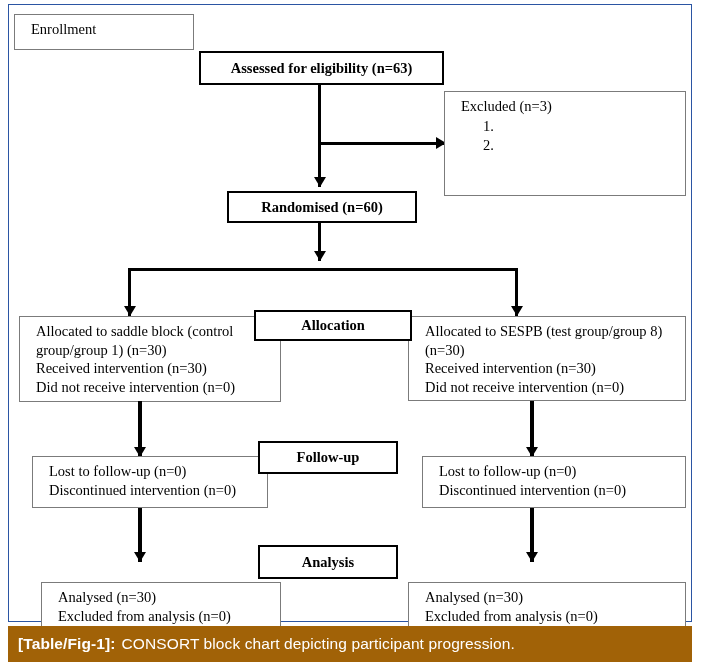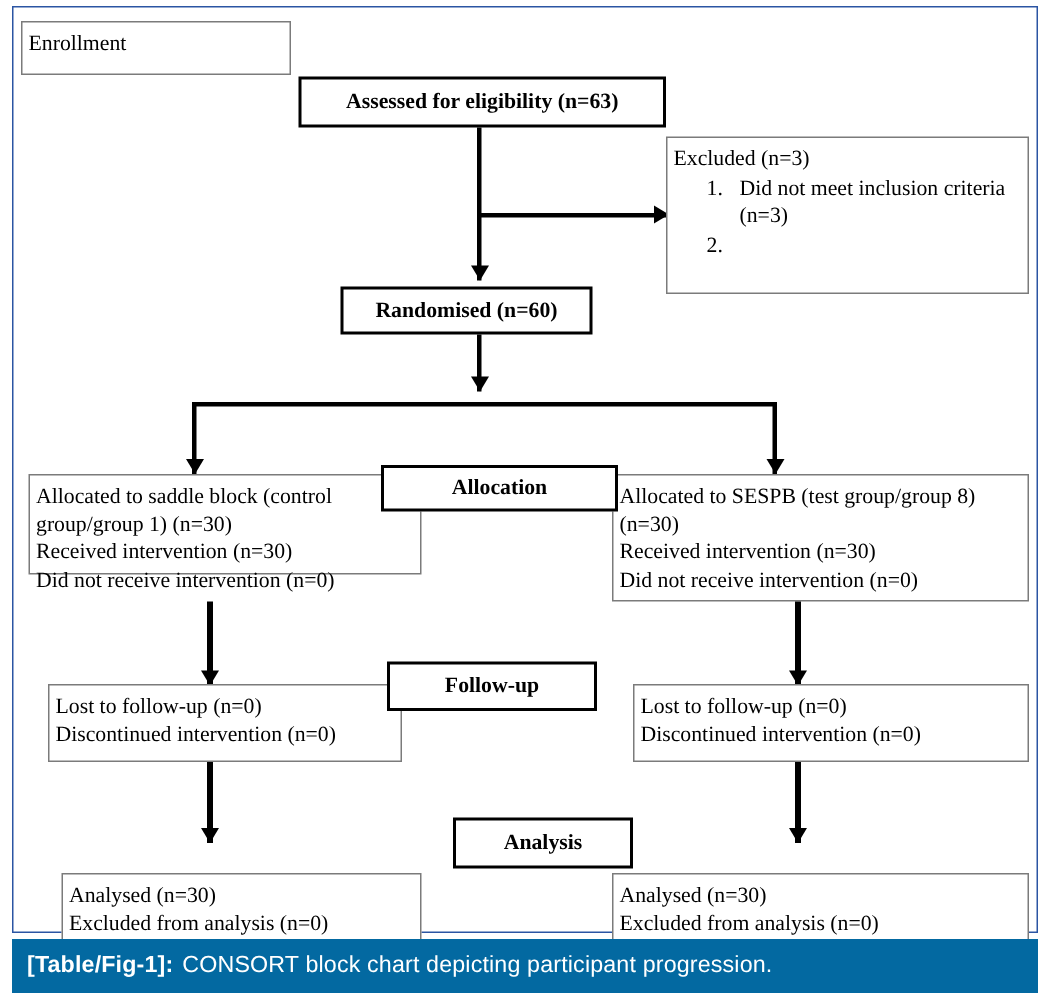--- a/index.html
+++ b/index.html
@@ -41,21 +41,21 @@
     line-height: 1.28;
     color: #000000;
   }
   .box-thin {
     border: 1px solid #7b7b7b;
   }
   .box-thick {
     border: 2px solid #000000;
   }
   .box-pad {
-    padding: 5px 8px 4px 4px;
+    padding: 5px 8px 4px 16px;
   }
   .box-center {
     display: flex;
     align-items: center;
     justify-content: center;
     text-align: center;
   }
   .bold {
     font-weight: bold;
   }
@@ -105,21 +105,21 @@
     flex: 1 1 auto;
   }
 
   
   .caption-bar {
     position: absolute;
     left: 8px;
     top: 626px;
     width: 684px;
     height: 36px;
-    background: #0369a1;
+    background: #a16207;
     color: #ffffff;
     display: flex;
     align-items: center;
     padding-left: 10px;
     box-sizing: border-box;
     font-family: "Liberation Sans", "DejaVu Sans", sans-serif;
     font-size: 15.5px;
     letter-spacing: 0.1px;
   }
   .caption-tag {
@@ -150,44 +150,43 @@
   <div class="arrow-down" style="left:314px; top:177px;"></div>
 
   <div class="line" style="left:318px; top:142px; width:128px; height:3px;"></div>
   <div class="arrow-right" style="left:436px; top:137px;"></div>
 
   <div class="box box-thin box-pad" style="left:444px; top:91px; width:242px; height:105px;">
     <div class="excl-title">Excluded (n=3)</div>
     <ul class="excl-list">
       <li class="excl-item">
         <span class="excl-num">1.</span>
-        <span class="excl-txt">Did not meet inclusion criteria (n=3)</span>
       </li>
       <li class="excl-item">
         <span class="excl-num">2.</span>
       </li>
     </ul>
   </div>
 
-  <div class="box box-thick box-center bold" style="left:227px; top:191px; width:168px; height:32px;">
+  <div class="box box-thick box-center bold" style="left:227px; top:191px; width:190px; height:32px;">
     <span>Randomised (n=60)</span>
   </div>
 
   <div class="line" style="left:318px; top:223px; width:3px; height:38px;"></div>
   <div class="arrow-down" style="left:314px; top:251px;"></div>
 
   <div class="line" style="left:128px; top:268px; width:390px; height:3px;"></div>
 
   <div class="line" style="left:128px; top:268px; width:3px; height:48px;"></div>
   <div class="arrow-down" style="left:124px; top:306px;"></div>
 
   <div class="line" style="left:515px; top:268px; width:3px; height:48px;"></div>
   <div class="arrow-down" style="left:511px; top:306px;"></div>
 
-  <div class="box box-thin box-pad" style="left:19px; top:316px; width:262px; height:67px;">
+  <div class="box box-thin box-pad" style="left:19px; top:316px; width:262px; height:86px;">
     <div>Allocated to saddle block (control group/group 1) (n=30)</div>
     <div>Received intervention (n=30)</div>
     <div>Did not receive intervention (n=0)</div>
   </div>
 
   <div class="box box-thin box-pad" style="left:408px; top:316px; width:278px; height:85px;">
     <div>Allocated to SESPB (test group/group 8) (n=30)</div>
     <div>Received intervention (n=30)</div>
     <div>Did not receive intervention (n=0)</div>
   </div>
@@ -225,21 +224,21 @@
   <div class="box box-thin box-pad" style="left:41px; top:582px; width:240px; height:54px;">
     <div>Analysed (n=30)</div>
     <div>Excluded from analysis (n=0)</div>
   </div>
 
   <div class="box box-thin box-pad" style="left:408px; top:582px; width:278px; height:54px;">
     <div>Analysed (n=30)</div>
     <div>Excluded from analysis (n=0)</div>
   </div>
 
-  <div class="box box-thick box-center bold" style="left:258px; top:545px; width:120px; height:34px; z-index:5;margin-left:44px;">
+  <div class="box box-thick box-center bold" style="left:258px; top:545px; width:140px; height:34px; z-index:5;">
     <span>Analysis</span>
   </div>
 
   <div class="caption-bar">
     <span class="caption-tag">[Table/Fig-1]:</span>
     <span class="caption-text">CONSORT block chart depicting participant progression.</span>
   </div>
 
 </div>
 

